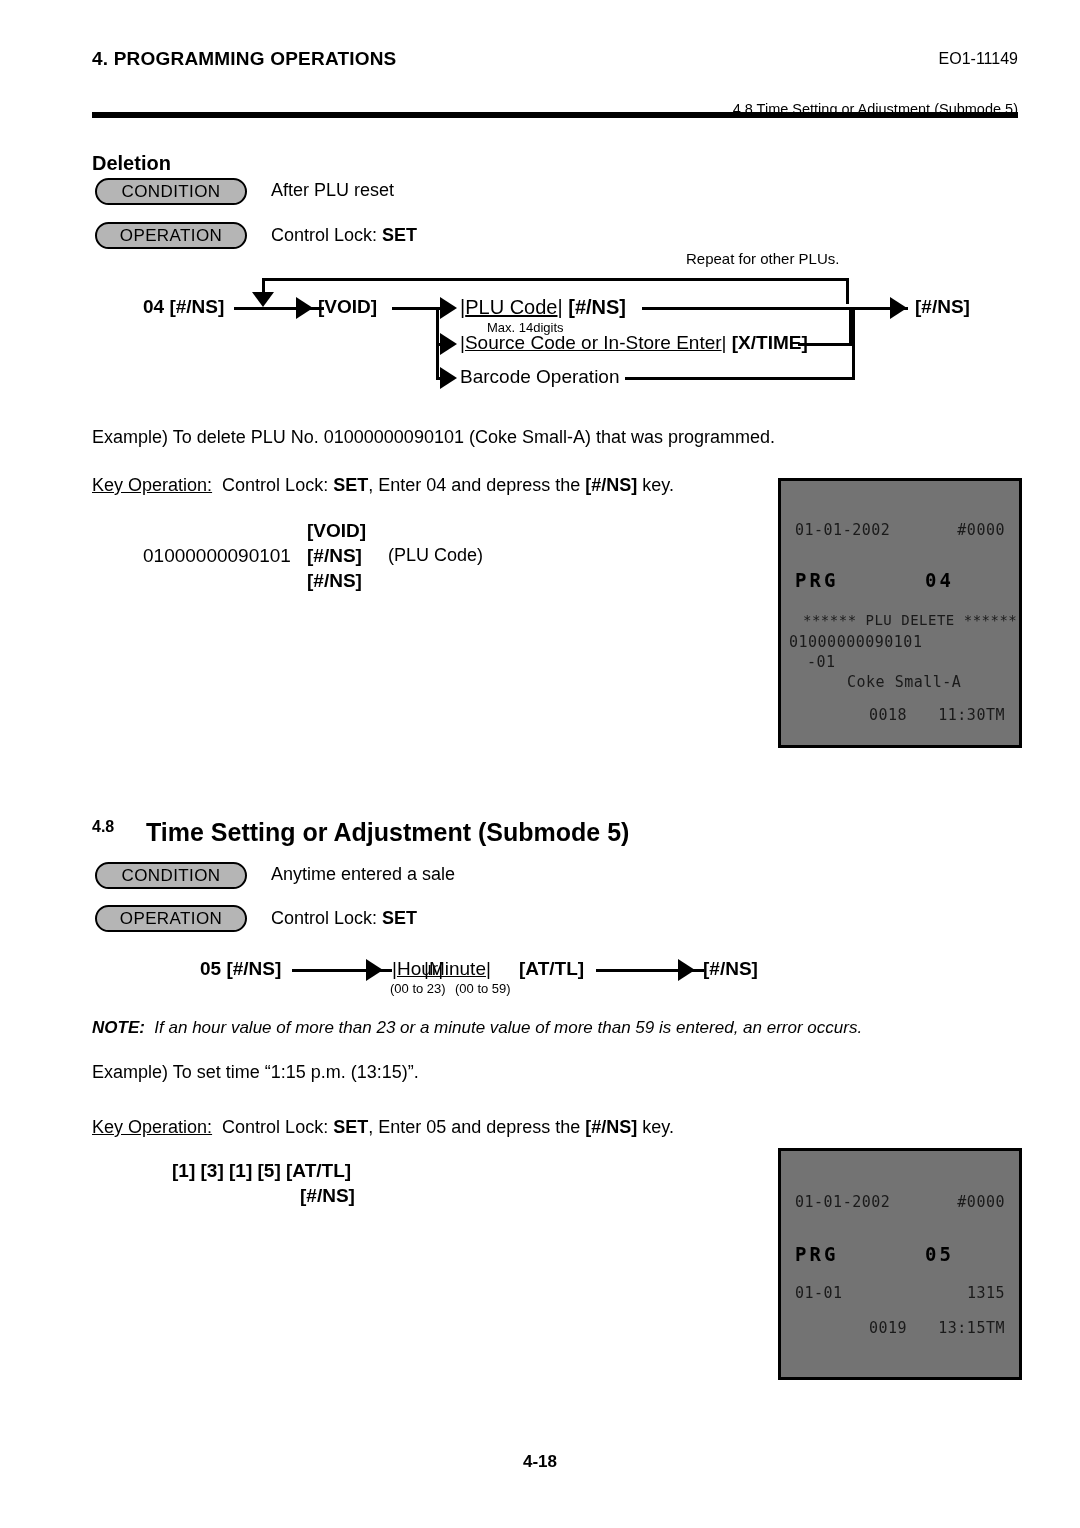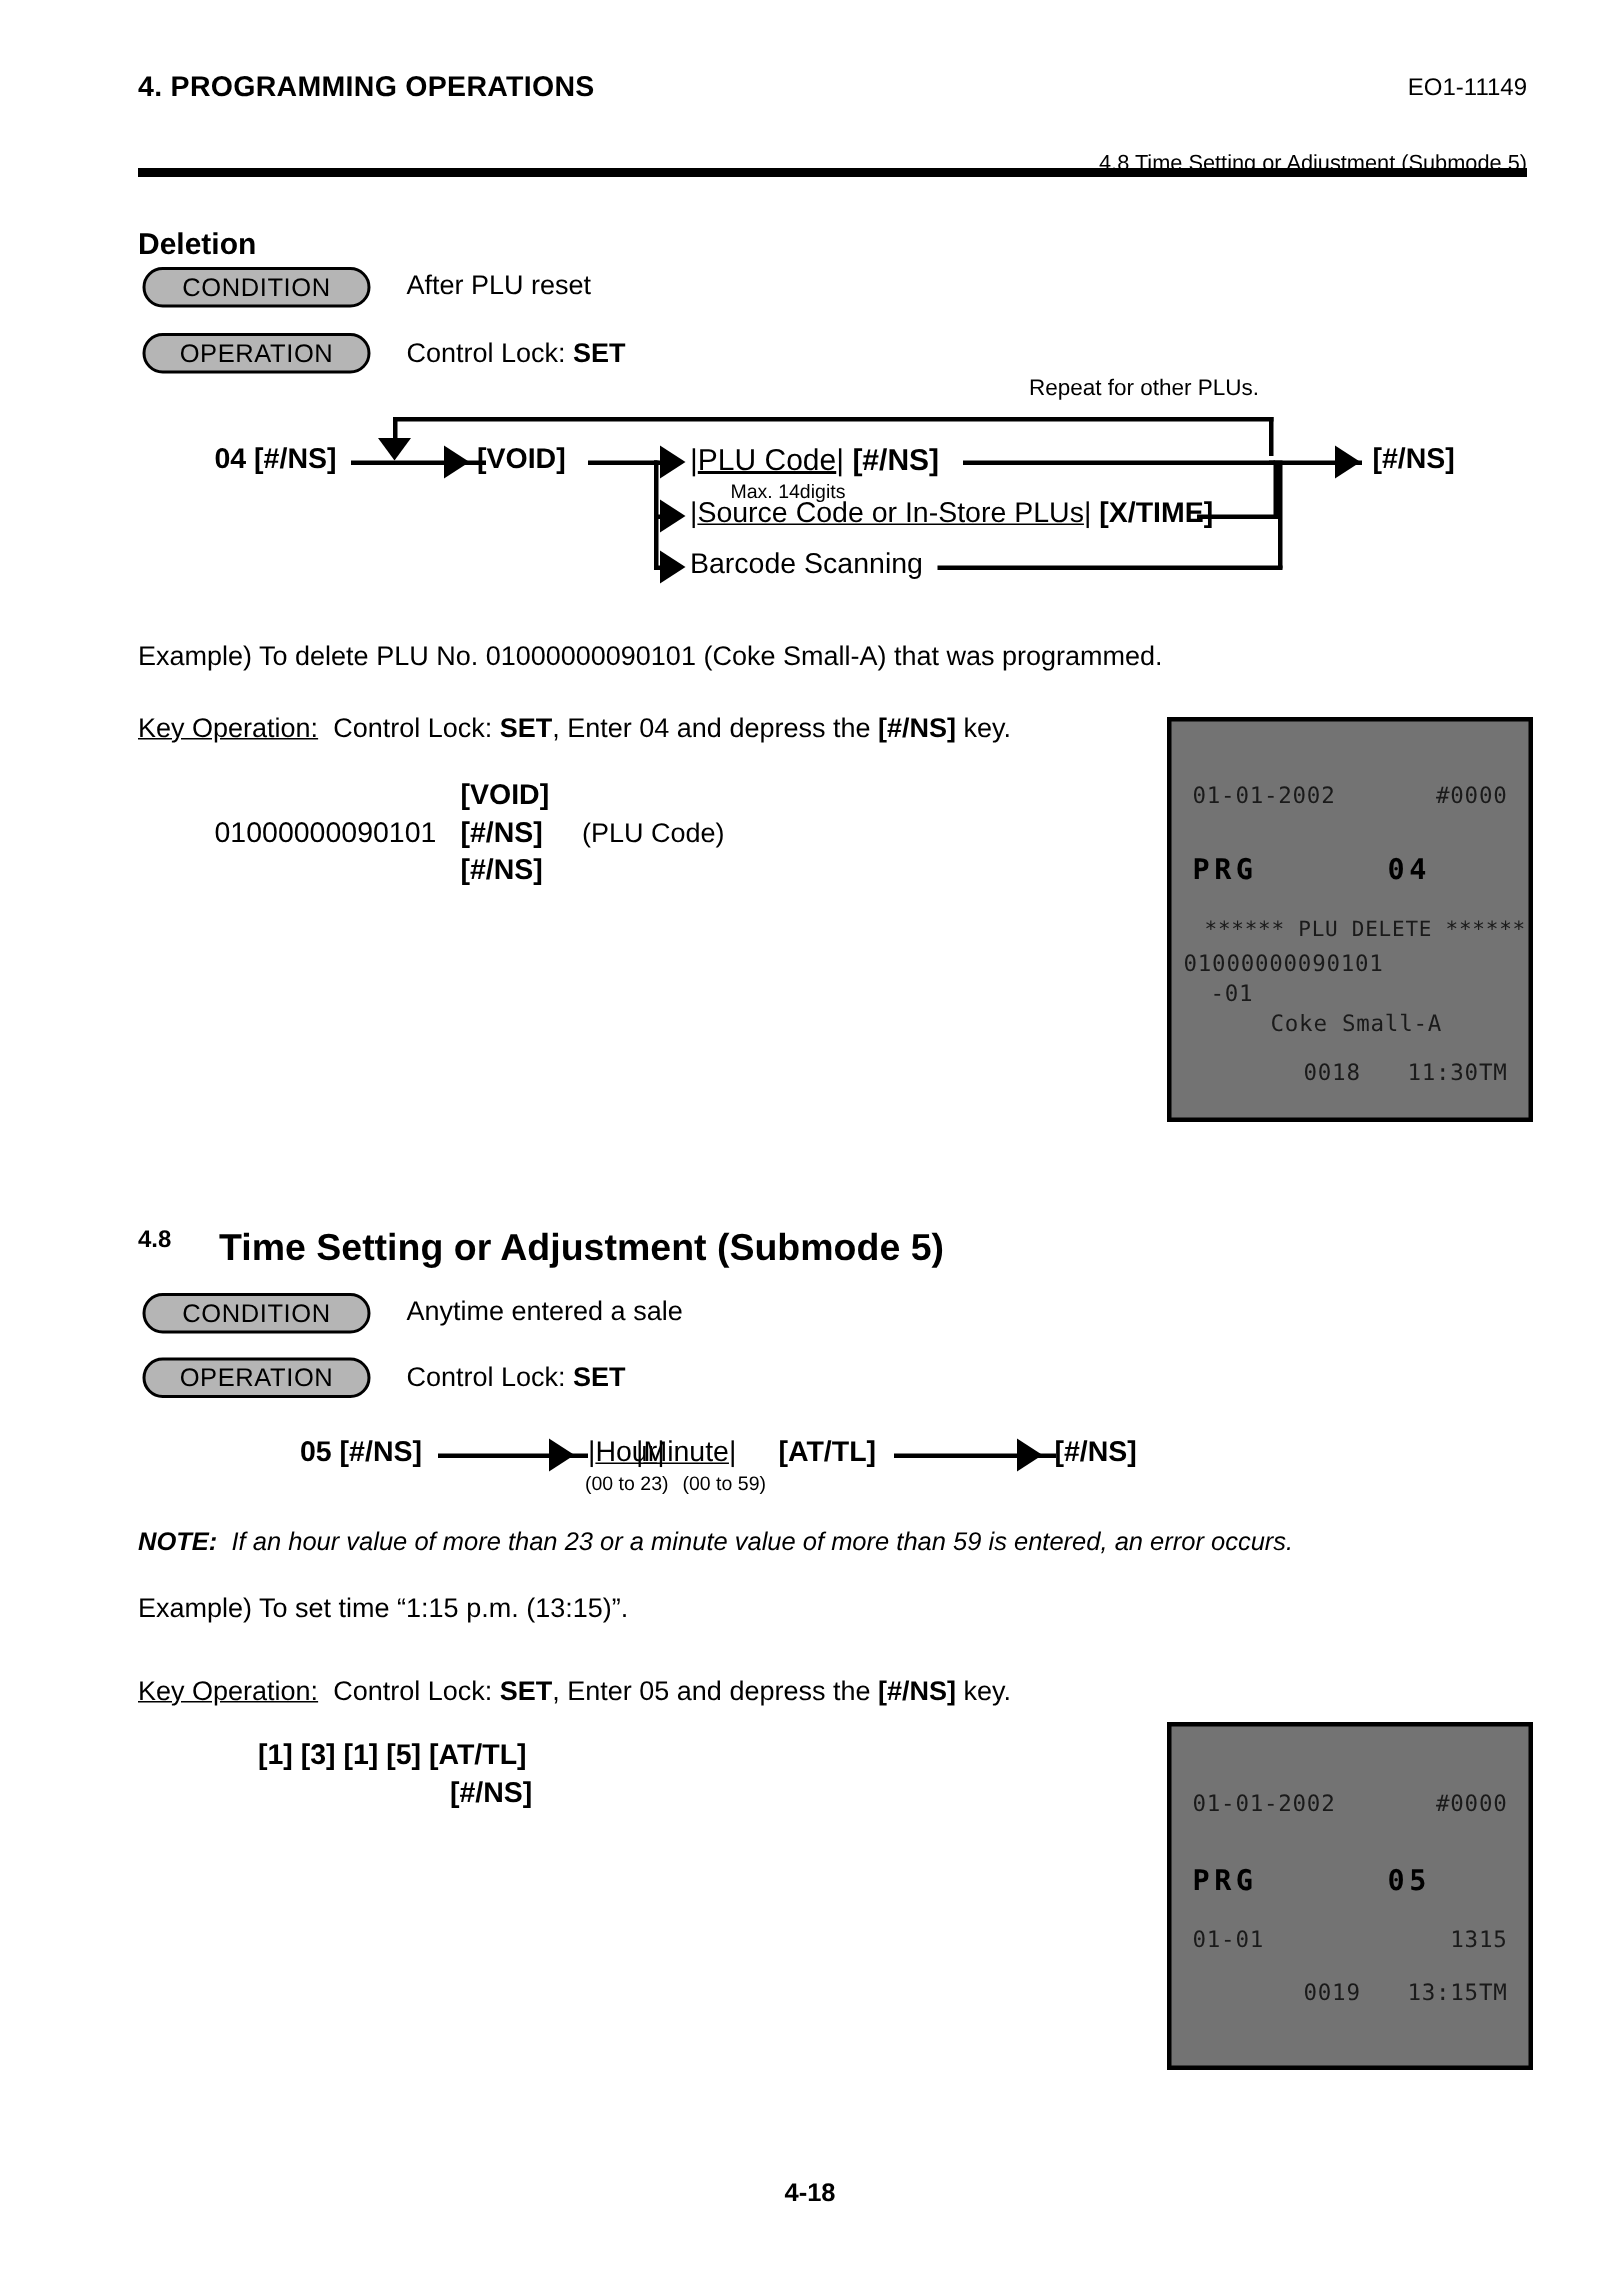--- a/index.html
+++ b/index.html
@@ -98,27 +98,27 @@
   <div class="vline" style="left:436px;top:307px;height:72px;"></div>
 
   <div class="hline" style="left:436px;top:307px;width:14px;"></div>
   <div class="arrow-r" style="left:440px;top:297px;"></div>
   <div class="t" style="left:460px;top:296px;font-size:20px;"><span>|</span><span class="u">PLU Code</span><span>|</span> <span class="b">[#/NS]</span></div>
   <div class="t" style="left:487px;top:320px;font-size:13px;">Max. 14digits</div>
   <div class="hline" style="left:642px;top:307px;width:208px;"></div>
 
   <div class="hline" style="left:436px;top:343px;width:14px;"></div>
   <div class="arrow-r" style="left:440px;top:333px;"></div>
-  <div class="t" style="left:460px;top:332px;font-size:19px;"><span>|</span><span class="u">Source Code or In-Store PLUs</span><span>|</span> <span class="b">[X/TIME]</span></div>
+  <div class="t" style="left:460px;top:332px;font-size:19px;"><span>|</span><span class="u">Source Code or In-Store Enter</span><span>|</span> <span class="b">[X/TIME]</span></div>
   <div class="hline" style="left:798px;top:343px;width:54px;"></div>
   <div class="vline" style="left:849px;top:307px;height:38px;"></div>
 
   <div class="hline" style="left:436px;top:377px;width:14px;"></div>
   <div class="arrow-r" style="left:440px;top:367px;"></div>
-  <div class="t" style="left:460px;top:366px;font-size:19px;">Barcode Scanning</div>
+  <div class="t" style="left:460px;top:366px;font-size:19px;">Barcode Operation</div>
   <div class="hline" style="left:625px;top:377px;width:230px;"></div>
   <div class="vline" style="left:852px;top:307px;height:72px;"></div>
 
   <div class="hline" style="left:846px;top:307px;width:62px;"></div>
   <div class="arrow-r" style="left:890px;top:297px;"></div>
   <div class="t b" style="left:915px;top:296px;font-size:19px;">[#/NS]</div>
 
   <div class="t" style="left:92px;top:427px;font-size:18px;">Example) To delete PLU No. 01000000090101 (Coke Small-A) that was programmed.</div>
 
   <div class="t" style="left:92px;top:475px;font-size:18px;"><span class="u">Key Operation:</span>&nbsp;&nbsp;<span>Control Lock: </span><span class="b">SET</span><span>, Enter 04 and depress the </span><span class="b">[#/NS]</span><span> key.</span></div>

